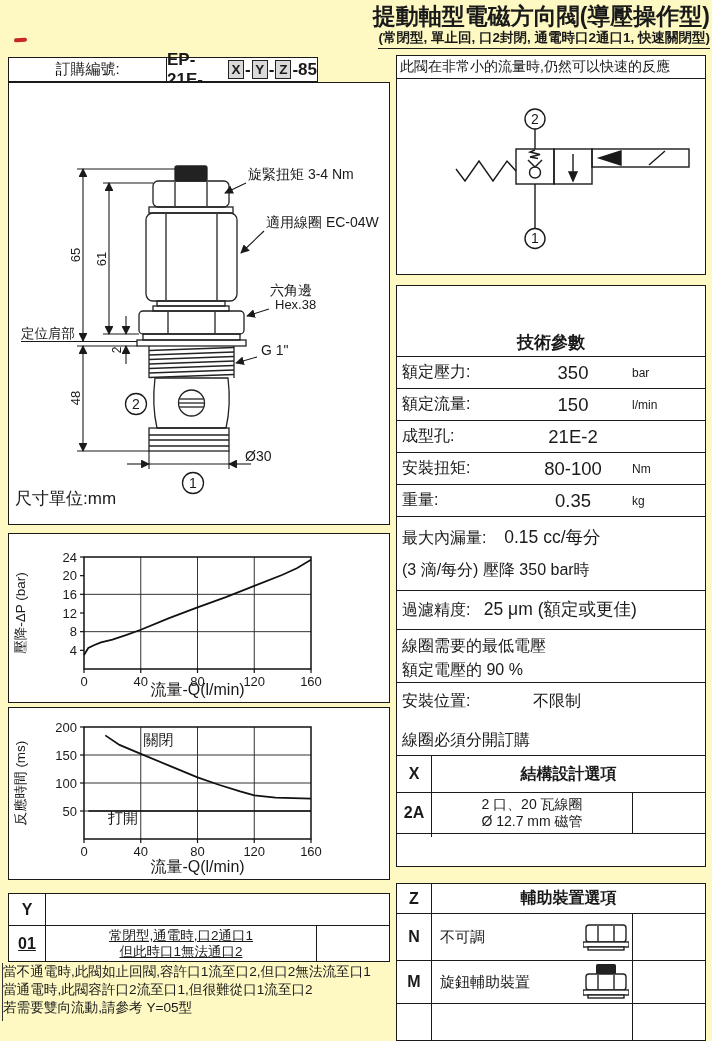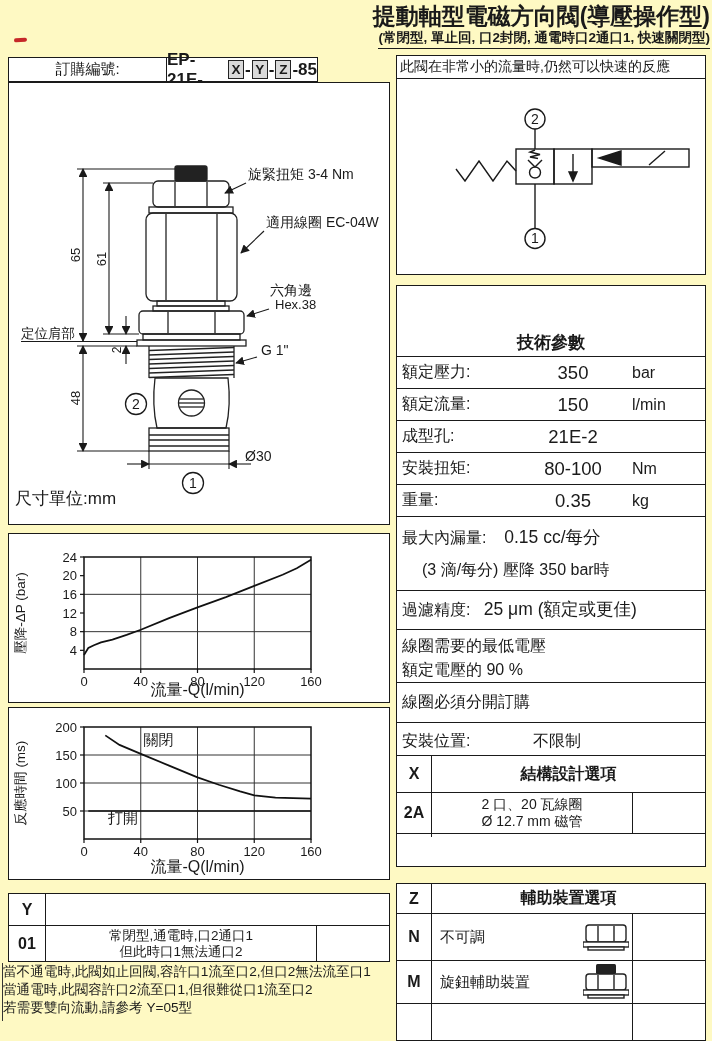--- a/index.html
+++ b/index.html
@@ -25,42 +25,42 @@
   #cb0{top:533px;height:170px;} #cb1{top:707px;height:173px;}
   
   .topright-box{left:396px;top:55px;width:310px;height:220px;}
   .note-row{height:22px;line-height:21px;padding-left:3px;font-size:14px;border-bottom:1.6px solid #1a1a1a;white-space:nowrap;}
   .tech{left:396px;top:285px;width:310px;font-size:16px;}
   .t-head{height:26px;line-height:26px;text-align:center;font-weight:bold;font-size:17px;border-bottom:1.6px solid #1a1a1a;margin-top:44px;}
   .t-row{display:flex;align-items:center;height:31px;border-bottom:1.6px solid #1a1a1a;}
   .t-row.tall{height:39px;}
   .t-l{padding-left:5px;flex:0 0 112px;}
   .t-v{flex:0 0 118px;text-align:center;font-size:18.5px;}
-  .t-u{flex:1;font-size:16px;}
+  .t-u{flex:1;font-size:12px;}
   .t-block{border-bottom:1.6px solid #1a1a1a;padding:4px 0 4px 5px;}
   .t-line{line-height:24px;}
   .big{font-size:17.5px;}
   
   .opt{box-sizing:border-box;}
   .o-head{display:flex;border-bottom:1.6px solid #1a1a1a;font-weight:bold;}
   .o-code{width:34px;border-right:1.6px solid #1a1a1a;text-align:center;font-weight:bold;font-size:16px;
           display:flex;align-items:center;justify-content:center;}
   .o-title{flex:1;text-align:center;font-size:16px;display:flex;align-items:center;justify-content:center;}
   .o-row{display:flex;border-bottom:1.6px solid #1a1a1a;}
   .o-row.last{border-bottom:none;}
   .o-desc{flex:1;text-align:center;font-size:14px;line-height:17px;padding-top:3px;}
   .o-sub{width:72px;border-left:1.6px solid #1a1a1a;}
   .opt-x{left:396px;top:755px;width:310px;height:112px;}
   .opt-x .o-head{height:36px;}
   .opt-x .row-main{height:40px;}
   .opt-x .row-empty{flex:1;}
   .opt-y{left:8px;top:893px;width:382px;height:69px;}
   .opt-y .o-head{height:31px;}
   .opt-y .o-code{width:36px;}
-  .opt-y .row-main{height:36px;border-bottom:none;}
+  .opt-y .row-main{height:36px;border-bottom:none;text-decoration:underline;}
   .opt-y .o-desc{font-size:13.5px;line-height:16px;padding-top:2px;}
   .y-notes{left:2px;top:963px;width:386px;height:58px;border-left:1.5px solid #333;
            font-size:13.6px;line-height:18px;white-space:nowrap;}
   .opt-z{left:396px;top:883px;width:310px;height:158px;display:flex;flex-direction:column;}
   .opt-z .o-head{height:29px;}
   .z-row{display:flex;border-bottom:1.6px solid #1a1a1a;}
   .z-desc{flex:1;display:flex;align-items:center;justify-content:space-between;padding:0 3px 0 8px;font-size:15px;}
   .rowN{height:46px;} .rowM{height:42px;} .rowE{flex:1;border-bottom:none;}
   svg text{font-family:"Liberation Sans",sans-serif;fill:#1a1a1a;}
 </style>
@@ -308,36 +308,36 @@
       <span class="t-u">Nm</span>
     </div>
     <div class="t-row">
       <span class="t-l">重量:</span>
       <span class="t-v">0.35</span>
       <span class="t-u">kg</span>
     </div>
     <div class="t-block" style="height:65px;">
       <div class="t-line" style="margin-top:4px;"><span>最大內漏量:</span>&nbsp;&nbsp;&nbsp;
         <span class="big">0.15 cc/每分</span></div>
-      <div class="t-line" style="margin-top:8px;margin-left:20px;">(3 滴/每分) 壓降 350 bar時</div>
+      <div class="t-line" style="margin-top:8px;">(3 滴/每分) 壓降 350 bar時</div>
     </div>
     <div class="t-block" style="height:30px;line-height:28px;">
       <span>過濾精度:</span>&nbsp;&nbsp;
       <span class="big">25 μm (額定或更佳)</span>
     </div>
     <div class="t-block" style="height:44px;">
       <div class="t-line">線圈需要的最低電壓</div>
       <div class="t-line">額定電壓的 90 %</div>
     </div>
-    <div class="t-block" style="height:31px;line-height:29px;">
-      <span>線圈必須分開訂購</span>
-    </div>
     <div class="t-block" style="height:30px;line-height:28px;border-bottom:none;">
       <span>安裝位置:</span>
       <span style="margin-left:58px;">不限制</span>
+    </div>
+    <div class="t-block" style="height:31px;line-height:29px;">
+      <span>線圈必須分開訂購</span>
     </div>
   </div>
 
   <div class="box opt opt-x">
     <div class="o-head">
       <span class="o-code">X</span>
       <span class="o-title">結構設計選項</span>
     </div>
     <div class="o-row row-main">
       <span class="o-code">2A</span>

